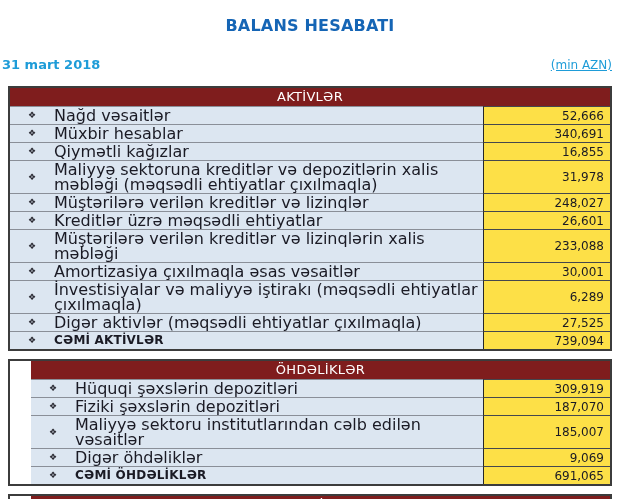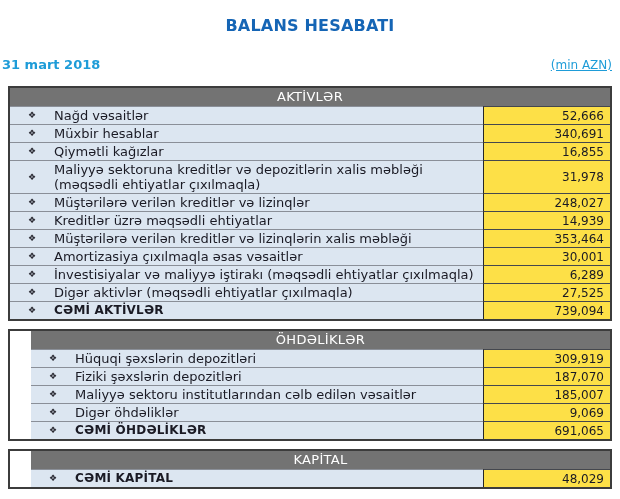--- a/index.html
+++ b/index.html
@@ -26,21 +26,21 @@
   .date { color:#1e9cd8; font-weight:bold; font-size:13px; margin-left:-6px; }
   .unit { color:#1e9cd8; font-size:12px;text-decoration:underline; }
 
   .section {
     border:2px solid #3c3c3c;
     margin-top:14px;
   }
   .section + .section { margin-top:8px;padding-left:21px; }
 
   .section-header {
-    background:#737373;
+    background:#7f1d1d;
     color:#ffffff;
     text-align:center;
     font-size:13px;
     height:18px; line-height:18px;
     letter-spacing:.3px;
   }
 
   .row { display:flex; align-items:stretch; }
   .label-cell {
     flex:1;
@@ -53,21 +53,21 @@
   .row:first-of-type .label-cell,
   .row:first-of-type .value-cell { border-top:1px solid #c8d2e0; }
   .bullet {
     flex:0 0 44px;
     text-align:center;
     font-size:9px;
     color:#2a2a33;
     line-height:1;
   }
   .label {
-    font-size:13px;
+    font-size:16px;
     line-height:15px;
   }
   .row.bold .label { font-weight:bold; font-size:12px; letter-spacing:.2px; }
 
   .value-cell {
     flex:0 0 127px;
     background:#fde047;
     border-left:1px solid #262626;
     border-top:1px solid #44474e;
     display:flex; align-items:center; justify-content:flex-end;
@@ -123,28 +123,28 @@
             <span class="bullet">❖</span>
             <span class="label">Müştərilərə verilən kreditlər və lizinqlər</span>
           </div>
           <div class="value-cell">248,027</div>
         </div>
         <div class="row">
           <div class="label-cell">
             <span class="bullet">❖</span>
             <span class="label">Kreditlər üzrə məqsədli ehtiyatlar</span>
           </div>
-          <div class="value-cell">14,939</div>
+          <div class="value-cell">26,601</div>
         </div>
         <div class="row">
           <div class="label-cell">
             <span class="bullet">❖</span>
             <span class="label">Müştərilərə verilən kreditlər və lizinqlərin xalis məbləği</span>
           </div>
-          <div class="value-cell">353,464</div>
+          <div class="value-cell">233,088</div>
         </div>
         <div class="row">
           <div class="label-cell">
             <span class="bullet">❖</span>
             <span class="label">Amortizasiya çıxılmaqla əsas vəsaitlər</span>
           </div>
           <div class="value-cell">30,001</div>
         </div>
         <div class="row">
           <div class="label-cell">

